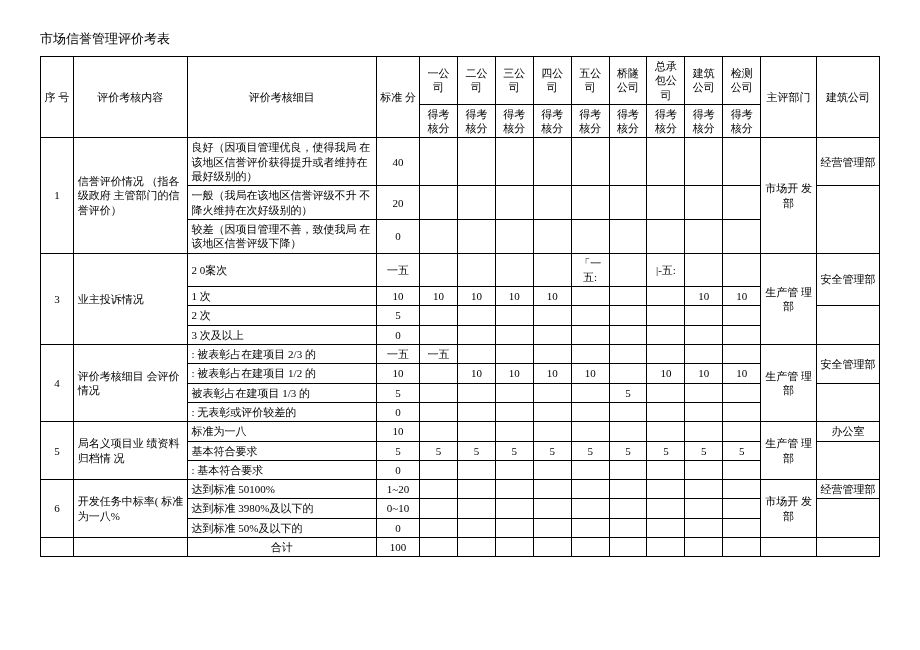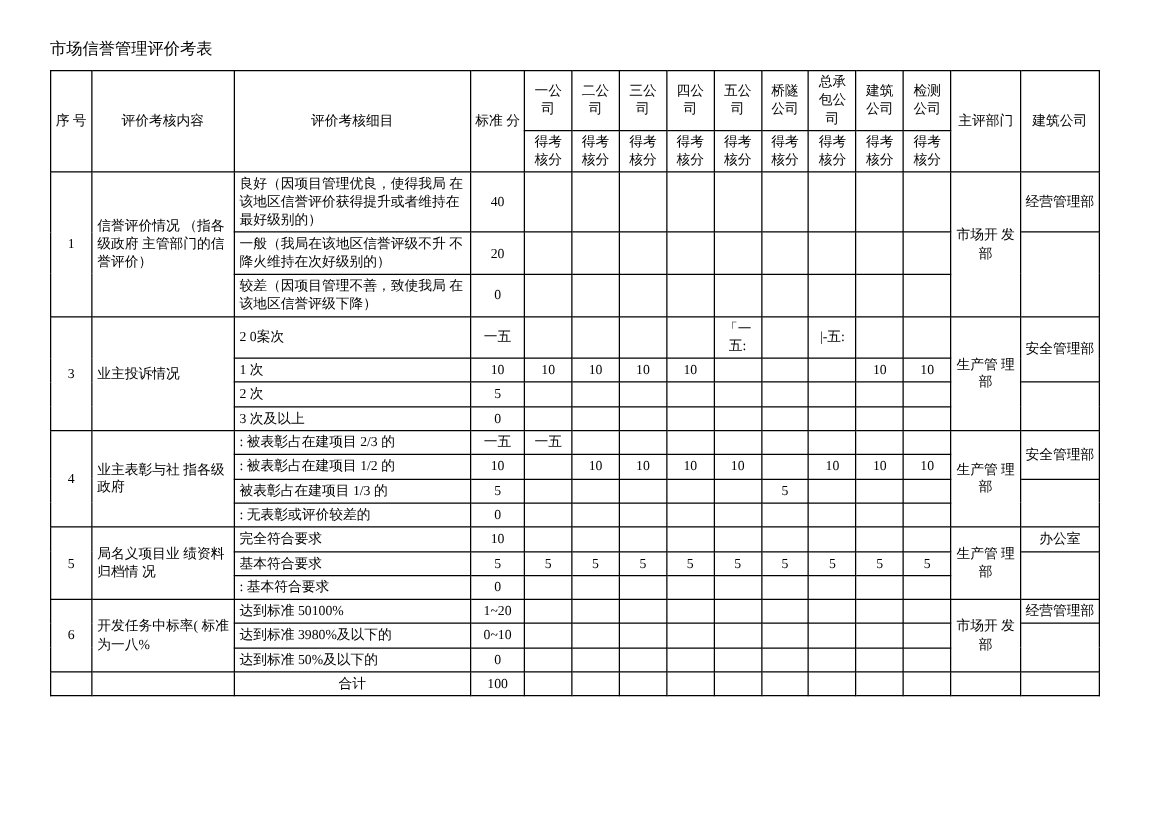--- a/index.html
+++ b/index.html
@@ -192,21 +192,21 @@
         <td></td>
         <td></td>
         <td></td>
         <td></td>
         <td></td>
         <td></td>
     </tr>
 
     <tr>
       <td rowspan="4">4</td>
-      <td rowspan="4" class="left">业主表彰与社 指各级政府</td>
+      <td rowspan="4" class="left">评价考核细目 会评价情况</td>
       <td class="detail">: 被表彰占在建项目 2/3 的</td>
       <td>一五</td>
       <td>一五</td>
       <td></td>
         <td></td>
         <td></td>
         <td></td>
         <td></td>
         <td></td>
         <td></td>
@@ -251,21 +251,21 @@
         <td></td>
         <td></td>
         <td></td>
         <td></td>
         <td></td>
     </tr>
 
     <tr>
       <td rowspan="3">5</td>
       <td rowspan="3" class="left">局名义项目业 绩资料归档情 况</td>
-      <td class="detail">完全符合要求</td>
+      <td class="detail">标准为一八</td>
       <td>10</td>
       <td></td>
         <td></td>
         <td></td>
         <td></td>
         <td></td>
         <td></td>
         <td></td>
         <td></td>
         <td></td>

